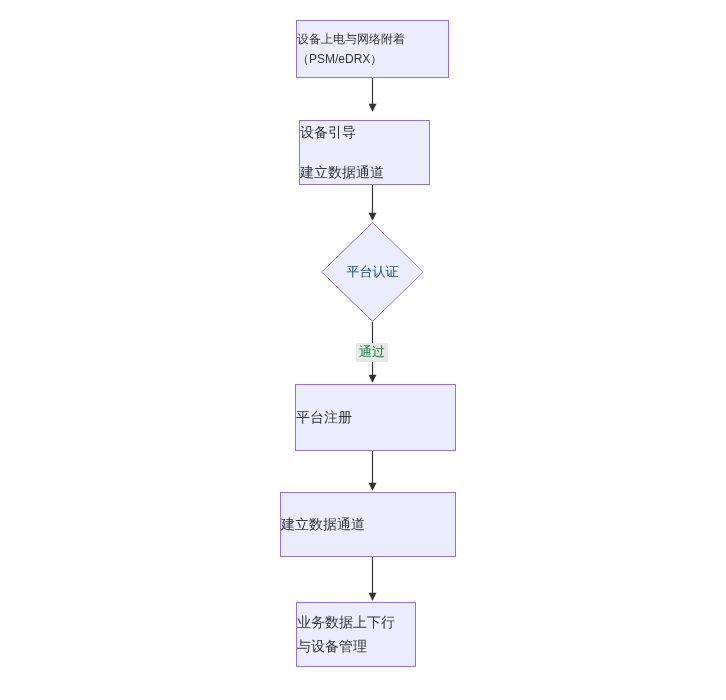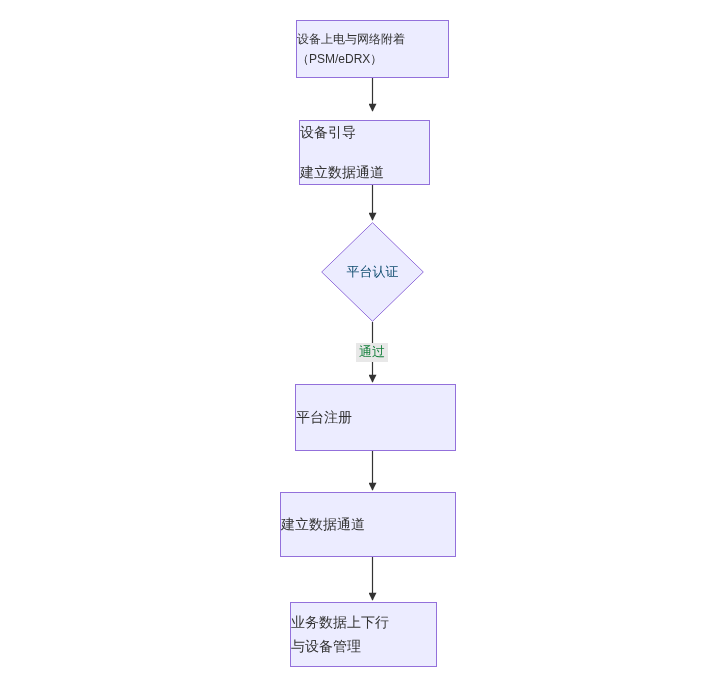--- a/index.html
+++ b/index.html
@@ -102,18 +102,18 @@
   </div>
 
   <div class="node" style="left:295px; top:384px; width:161px; height:67px;">
     <span>平台注册</span>
   </div>
 
   <div class="node" style="left:280px; top:492px; width:176px; height:65px;">
     <span>建立数据通道</span>
   </div>
 
-  <div class="node" style="left:290px; top:602px; width:147px; height:65px;">
+  <div class="node" style="left:296px; top:602px; width:120px; height:65px;">
     <span>业务数据上下行</span>
     <span>与设备管理</span>
   </div>
 
 </div>
 
 </body></html>

